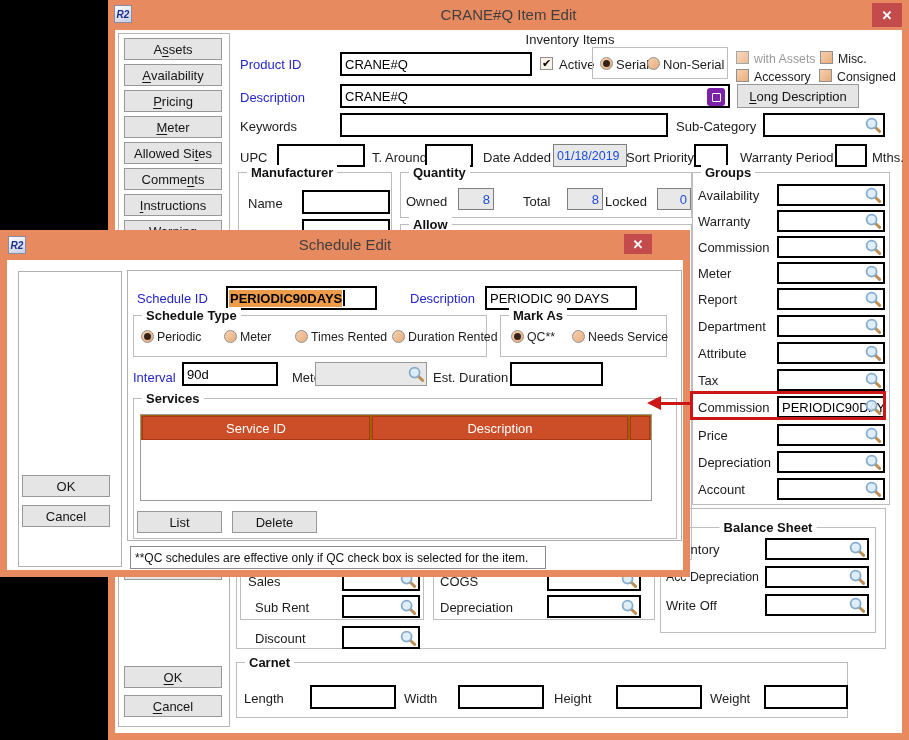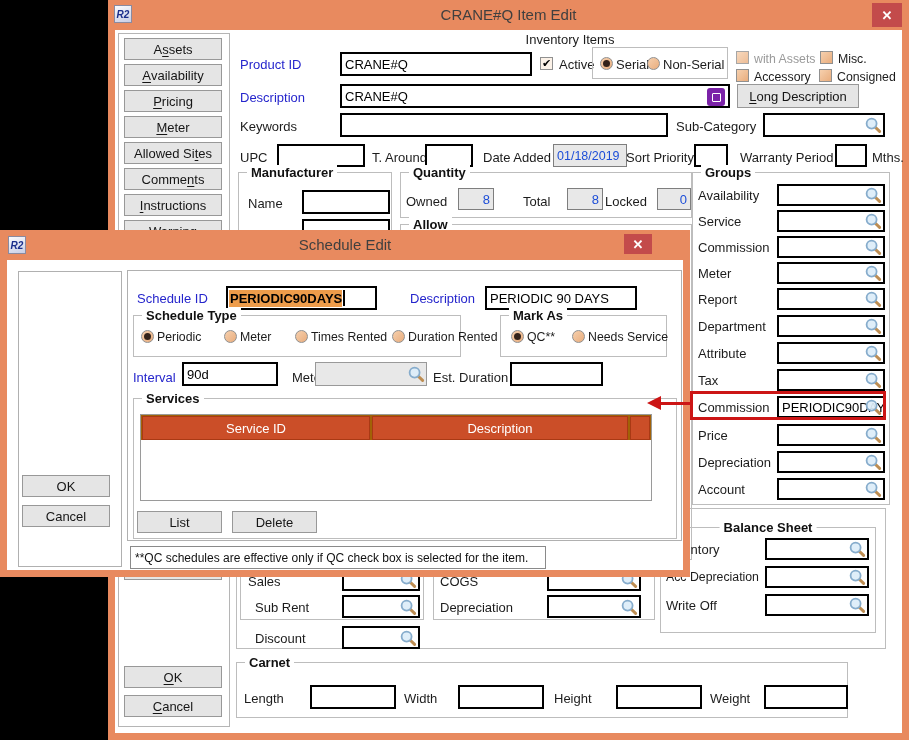--- a/index.html
+++ b/index.html
@@ -164,21 +164,21 @@
     <div class="lbl" style="left:590px;top:188px;">Availability</div>
     <div class="tf" style="left:669px;top:184px;width:108px;height:22px;">
         <span></span>
         <span class="mag">
           <svg viewBox="0 0 18 18" width="18" height="18">
             <line x1="11" y1="11" x2="15.6" y2="15.4" stroke="#bd8d52" stroke-width="3" stroke-linecap="round"></line>
             <circle cx="7.6" cy="7.6" r="5" fill="#dcedf9" fill-opacity="0.92" stroke="#86accc" stroke-width="1.8"></circle>
           </svg>
         </span>
       </div>
-    <div class="lbl" style="left:590px;top:214px;">Service</div>
+    <div class="lbl" style="left:590px;top:214px;">Warranty</div>
     <div class="tf" style="left:669px;top:210px;width:108px;height:22px;">
         <span></span>
         <span class="mag">
           <svg viewBox="0 0 18 18" width="18" height="18">
             <line x1="11" y1="11" x2="15.6" y2="15.4" stroke="#bd8d52" stroke-width="3" stroke-linecap="round"></line>
             <circle cx="7.6" cy="7.6" r="5" fill="#dcedf9" fill-opacity="0.92" stroke="#86accc" stroke-width="1.8"></circle>
           </svg>
         </span>
       </div>
     <div class="lbl" style="left:590px;top:240px;">Commission</div>
@@ -390,21 +390,21 @@
     <div class="gbox" style="left:127px;top:40px;width:555px;height:271px;border-color:#b0b0b0;"></div>
 
     <div class="lbl blue" style="left:137px;top:61px;">Schedule ID</div>
     <div class="tf" style="left:226px;top:56px;width:151px;height:24px;padding:0 1px;">
       <span class="selhl">PERIODIC90DAYS</span>
       <span class="caret"></span>
     </div>
     <div class="lbl blue" style="left:410px;top:61px;">Description</div>
     <div class="tf bold" style="left:485px;top:56px;width:152px;height:24px;">PERIODIC 90 DAYS</div>
 
-    <div class="gbox" style="left:133px;top:85px;width:328px;height:42px;">
+    <div class="gbox" style="left:133px;top:85px;width:354px;height:42px;">
       <span class="glabel">Schedule Type</span>
     </div>
     <span class="rb sel" style="left:141px;top:100px;"></span>
     <div class="lbl sm" style="left:157px;top:100px;">Periodic</div>
     <span class="rb" style="left:224px;top:100px;"></span>
     <div class="lbl sm" style="left:240px;top:100px;">Meter</div>
     <span class="rb" style="left:295px;top:100px;"></span>
     <div class="lbl sm" style="left:311px;top:100px;">Times Rented</div>
     <span class="rb" style="left:392px;top:100px;"></span>
     <div class="lbl sm" style="left:408px;top:100px;">Duration Rented</div>

